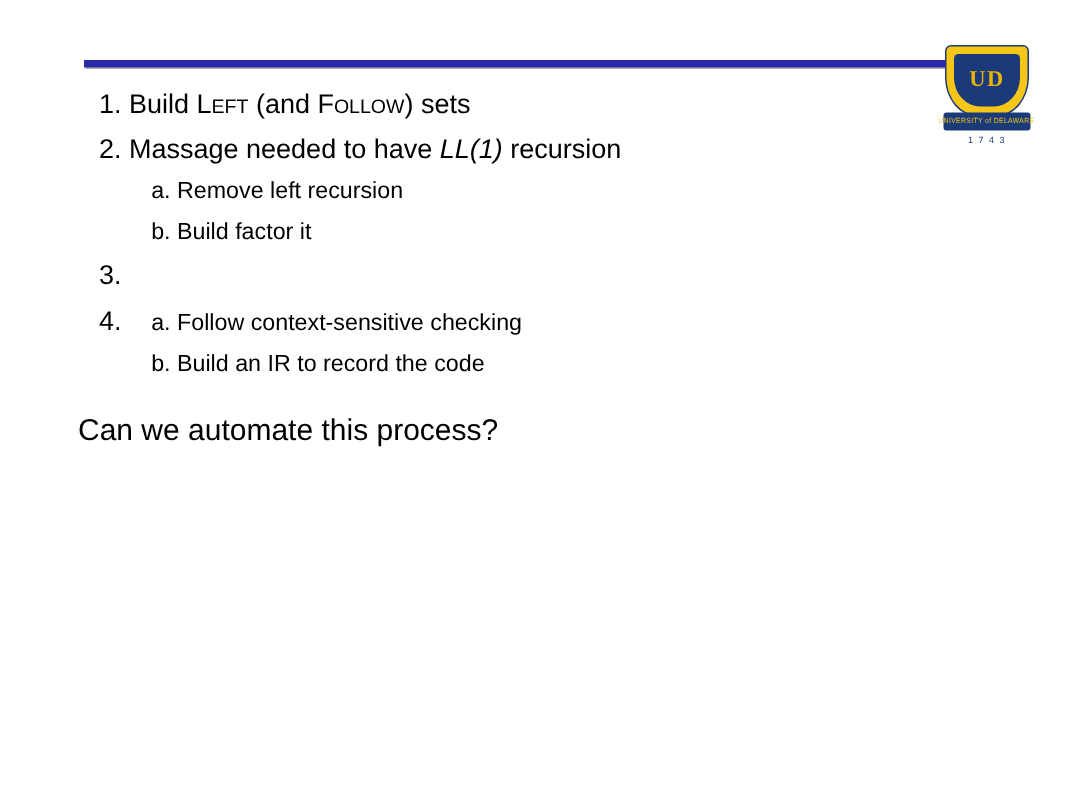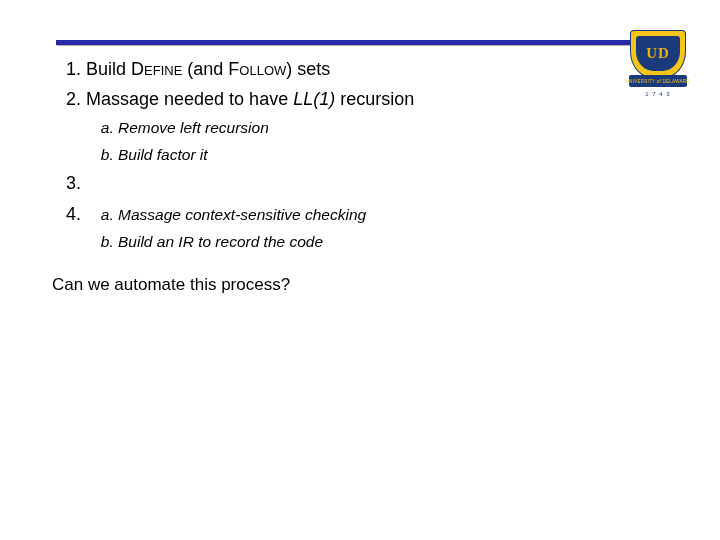--- a/index.html
+++ b/index.html
@@ -44,31 +44,30 @@
   }
   ol.top > li {
     font-size: 18px;
     line-height: 1.35;
     margin-bottom: 6px;
   }
   ol.sub {
     list-style: lower-alpha;
     padding-left: 32px;
     margin: 6px 0 6px 0;
-    font-style: italic;
   }
   ol.sub > li {
     font-size: 15.5px;
     line-height: 1.35;
     margin-bottom: 6px;
   }
   .smallcaps { font-variant: small-caps; }
   .ital { font-style: italic; }
   .footer {
-    font-size: 17px;
+    font-size: 20px;
     margin-top: 22px;
     margin-left: -4px;
   }
   
   .logo {
     position: absolute;
     top: 30px;
     right: 34px;
     width: 56px;
     height: 62px;
@@ -140,33 +139,33 @@
         <span>UNIVERSITY of DELAWARE</span>
       </div>
       <div class="year">1 7 4 3</div>
     </div>
   </div>
 
   <div class="rule"></div>
 
   <ol class="top">
     <li>
-      <span>Build </span><span class="smallcaps">Define</span><span> (and </span><span class="smallcaps">Follow</span><span>) sets</span>
+      <span>Build </span><span class="smallcaps">Left</span><span> (and </span><span class="smallcaps">Follow</span><span>) sets</span>
     </li>
     <li>
       <span>Massage needed to have </span><span class="ital">LL(1)</span><span> recursion</span>
       <ol class="sub">
         <li>Remove left recursion</li>
         <li>Build factor it</li>
       </ol>
     </li>
     <li>
     </li>
     <li>
       <ol class="sub">
-        <li>Massage context-sensitive checking</li>
+        <li>Follow context-sensitive checking</li>
         <li>Build an IR to record the code</li>
       </ol>
     </li>
   </ol>
 
   <div class="footer">Can we automate this process?</div>
 </div>
 
 </body></html>

